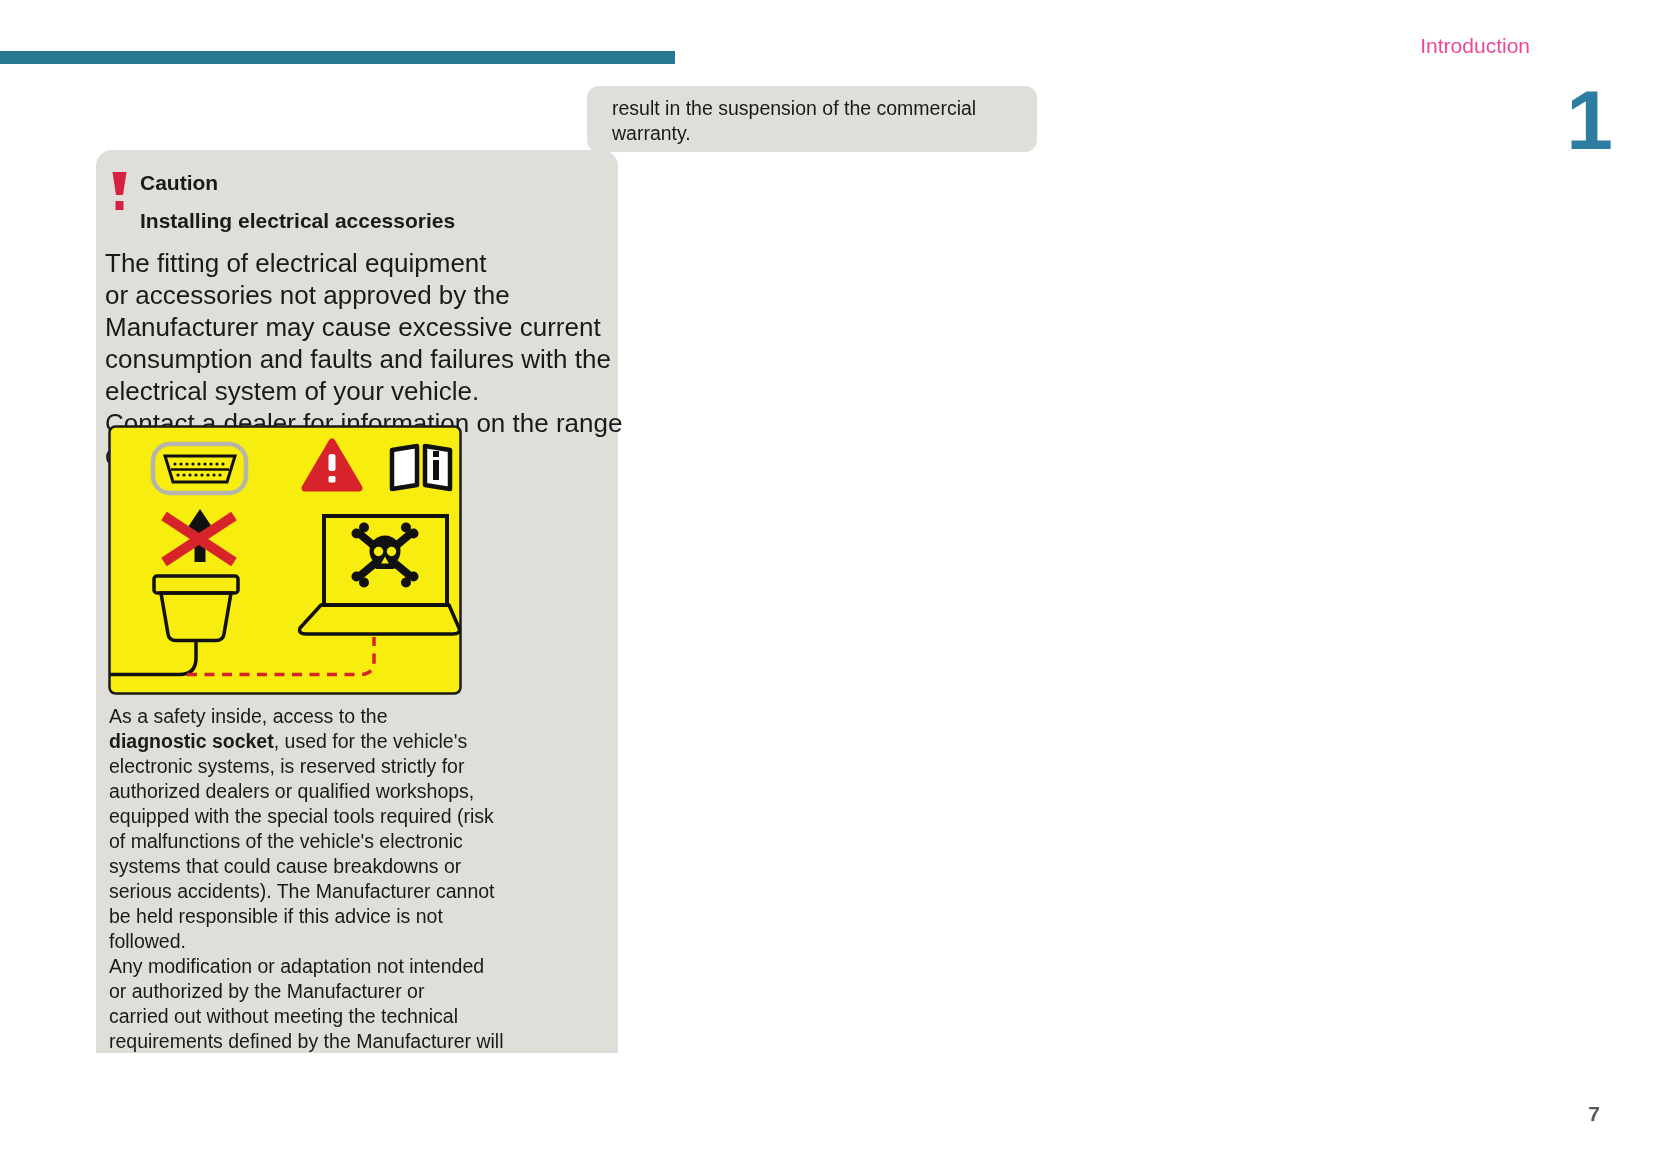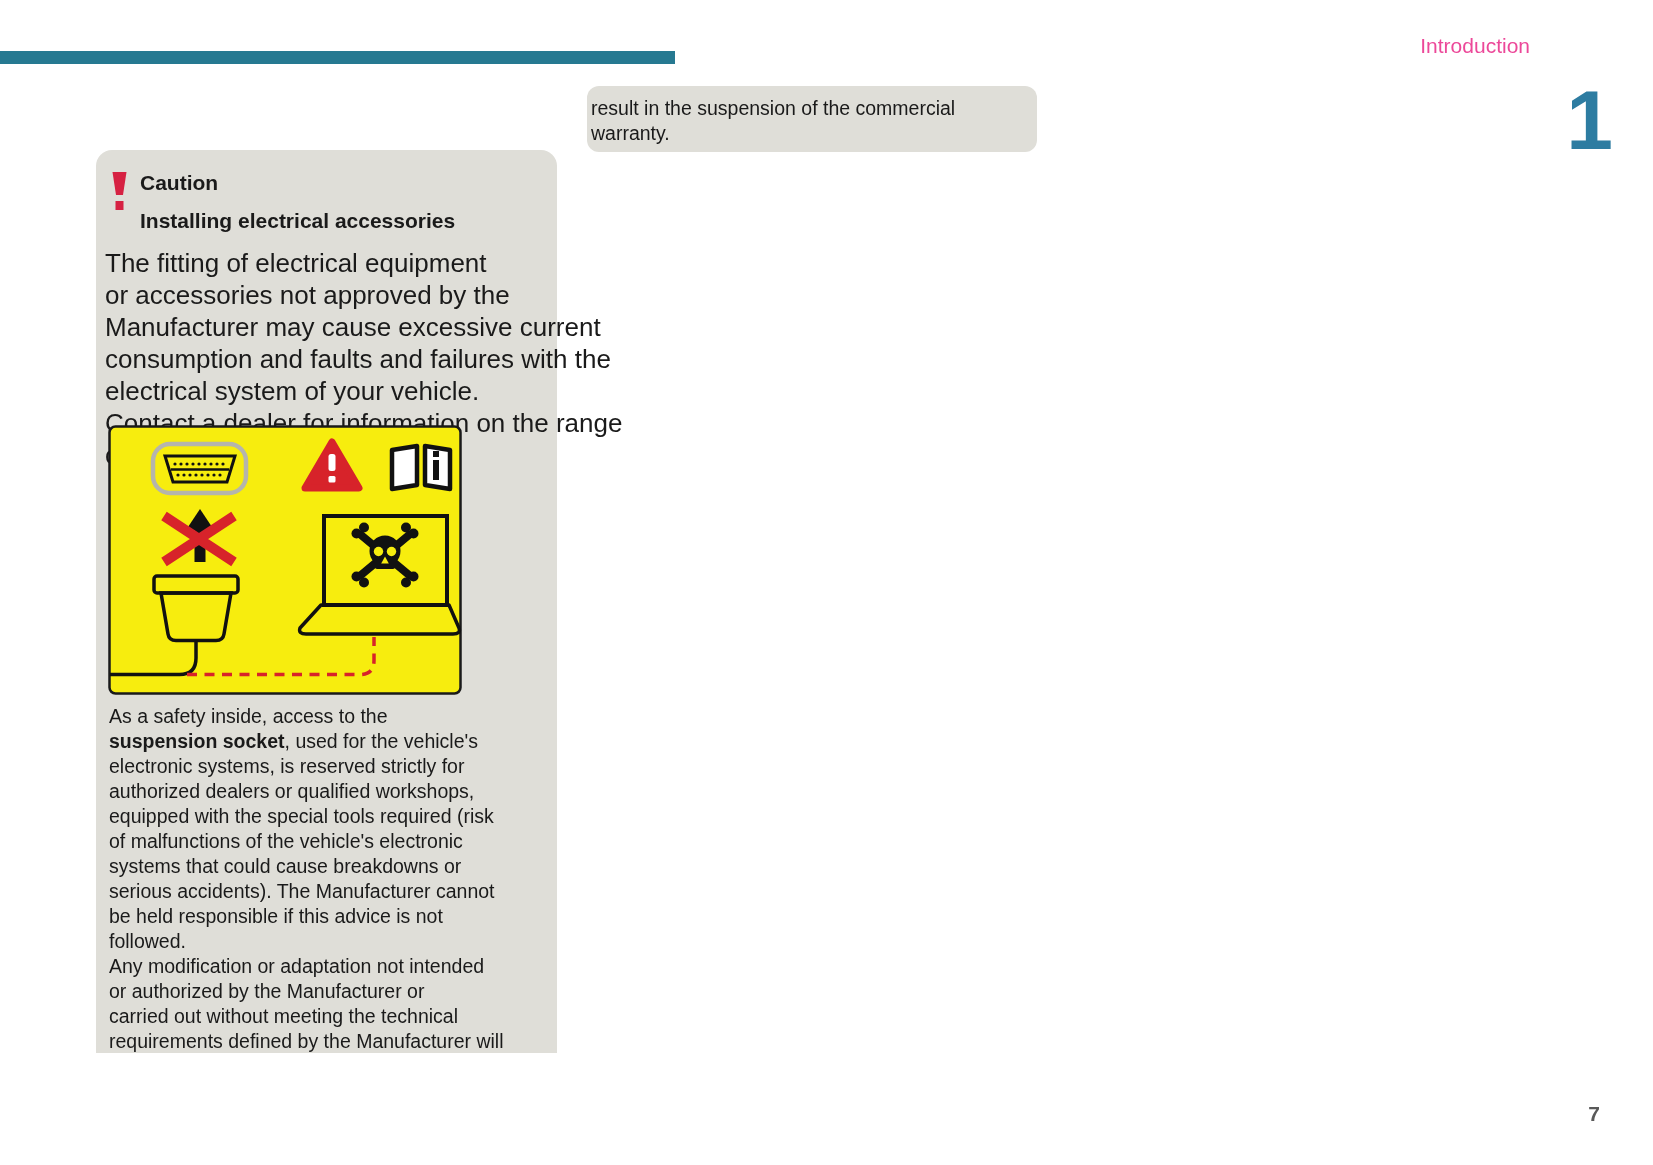--- a/index.html
+++ b/index.html
@@ -38,21 +38,21 @@
   .intro-text {
     position: absolute;
     left: 97px; top: 85px;
     font-size: 19.5px;
     line-height: 25px;
     white-space: pre;
   }
   .caution-box {
     position: absolute;
     left: 96px; top: 150px;
-    width: 461px; height: 903px;
+    width: 522px; height: 903px;
     background: #dfded8;
     border-radius: 16px 16px 0 0;
   }
   .excl-icon { position: absolute; left: 16px; top: 22px; }
   .c-title {
     position: absolute; left: 44px; top: 21px;
     font-size: 21px; font-weight: bold;
   }
   .c-subtitle {
     position: absolute; left: 44px; top: 59px;
@@ -69,21 +69,21 @@
     font-size: 19.5px; line-height: 25px;
   }
   .c-p2 span { white-space: pre; }
   .c-p2 .b { font-weight: bold; }
   .cont-box {
     position: absolute;
     left: 587px; top: 86px;
     width: 450px; height: 66px;
     background: #dfded8;
     border-radius: 12px;
-    padding: 10px 4px;
+    padding: 10px 25px;
   }
   .cont-text {
     font-size: 19.5px;
     line-height: 25px;
     white-space: pre;
   }
   .page-number {
     position: absolute;
     left: 1530px; top: 1102px; width: 70px;
     text-align: right;
@@ -196,21 +196,21 @@
         <circle cx="283.5" cy="126.5" r="4.7" fill="#f7ed0e"></circle>
         <path d="M277,131.5 L273.2,138.5 L280.8,138.5 Z" fill="#f7ed0e"></path>
       </g>
 
       <g>
         <path d="M79,249.5 L252,249.5 Q266,249.5 266,235.5 L266,212" fill="none" stroke="#d7232a" stroke-width="3.5" stroke-dasharray="10 7.5"></path>
       </g>
     </svg>
 
     <div class="c-p2"><span>As a safety inside, access to the
-</span><span class="b">suspension socket</span><span>, used for the vehicle's
+</span><span class="b">diagnostic socket</span><span>, used for the vehicle's
 electronic systems, is reserved strictly for
 authorized dealers or qualified workshops,
 equipped with the special tools required (risk
 of malfunctions of the vehicle's electronic
 systems that could cause breakdowns or
 serious accidents). The Manufacturer cannot
 be held responsible if this advice is not
 followed.
 Any modification or adaptation not intended
 or authorized by the Manufacturer or

